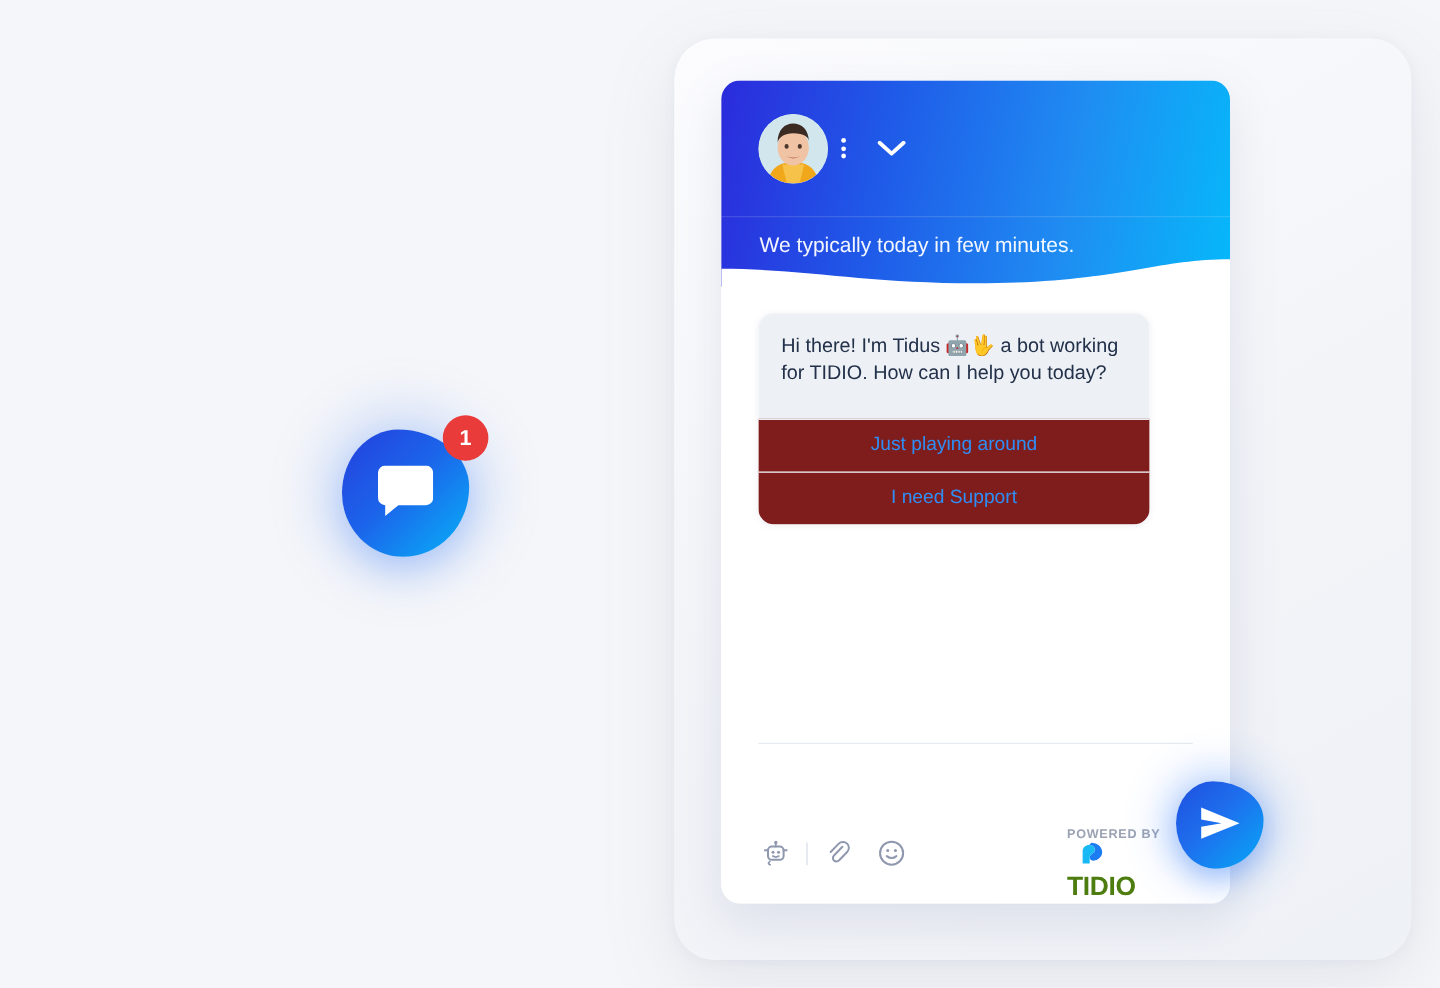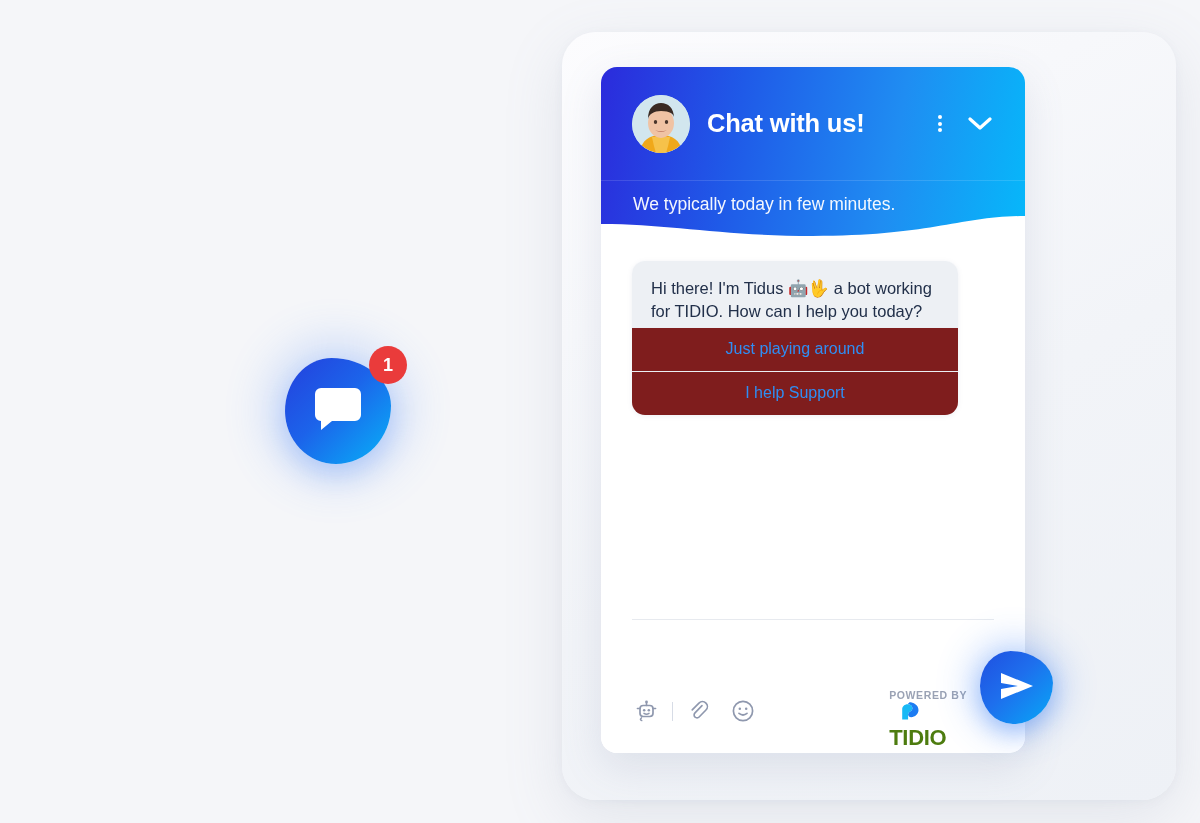--- a/index.html
+++ b/index.html
@@ -134,21 +134,21 @@
     left: 31px;
     top: 22px;
     width: 326px;
     border-radius: 13px;
     background: #ffffff;
     box-shadow: 0 1px 5px rgba(120, 135, 165, 0.13);
     overflow: hidden;
   }
   #bot-message-bubble {
     background: #edf0f4;
-    padding: 16px 18px 4px 19px;
+    padding: 16px 18px 26px 19px;
     color: #22304a;
     font-size: 16.5px;
     line-height: 23px;
   }
   .quick-reply {
     display: block;
     width: 100%;
     text-align: center;
     background: #7f1d1d;
     border: none;
@@ -318,21 +318,20 @@
             <path d="M20 42 C22 52 24 58 24 58 L34 58 C34 58 36 52 38 42 Z" fill="#f6c24a"></path>
             <ellipse cx="29" cy="28" rx="13" ry="15" fill="#f0c3a4"></ellipse>
             <path d="M16 24 C16 13 22 8 29 8 C36 8 42 13 42 23 C42 19 38 16 29 16 C22 16 17 19 16 24 Z" fill="#3a2a22"></path>
             <ellipse cx="23.5" cy="27" rx="1.7" ry="1.9" fill="#4a362c"></ellipse>
             <ellipse cx="34.5" cy="27" rx="1.7" ry="1.9" fill="#4a362c"></ellipse>
             <path d="M23 35 Q29 39 35 35 Q29 37.5 23 35 Z" fill="#b9705c"></path>
           </g>
         </svg>
       </div>
 
-      <div id="chat-title">Chat with us!</div>
 
       <div id="menu-dots-button" class="header-icon-btn">
         <div>
           <span class="dot"></span>
           <span class="dot"></span>
           <span class="dot"></span>
         </div>
       </div>
 
       <div id="collapse-button" class="header-icon-btn">
@@ -348,21 +347,21 @@
       <path d="M0,0 L424,0 L424,10 C360,10 330,30 212,30 C120,30 70,18 0,18 Z" fill="#1f7ced" opacity="0"></path>
       <path d="M0,18 C70,18 120,30 212,30 C330,30 360,10 424,10 L424,34 L0,34 Z" fill="#ffffff"></path>
     </svg>
   </div>
 
   <div id="chat-body">
 
     <div id="message-group">
       <div id="bot-message-bubble">Hi there! I'm Tidus 🤖🖖 a bot working for TIDIO. How can I help you today?</div>
       <button class="quick-reply">Just playing around</button>
-      <button class="quick-reply">I help Support</button>
+      <button class="quick-reply">I need Support</button>
     </div>
 
     <div id="composer-divider"></div>
 
 
     <div id="composer-tools">
       <div class="tool-icon">
         <svg width="23" height="22" viewBox="0 0 23 22" aria-hidden="true">
           <rect x="5" y="5.5" width="13" height="11" rx="3.2" fill="none" stroke="#8f98ae" stroke-width="1.7"></rect>
           <circle cx="9.2" cy="10.3" r="1.25" fill="#8f98ae"></circle>

